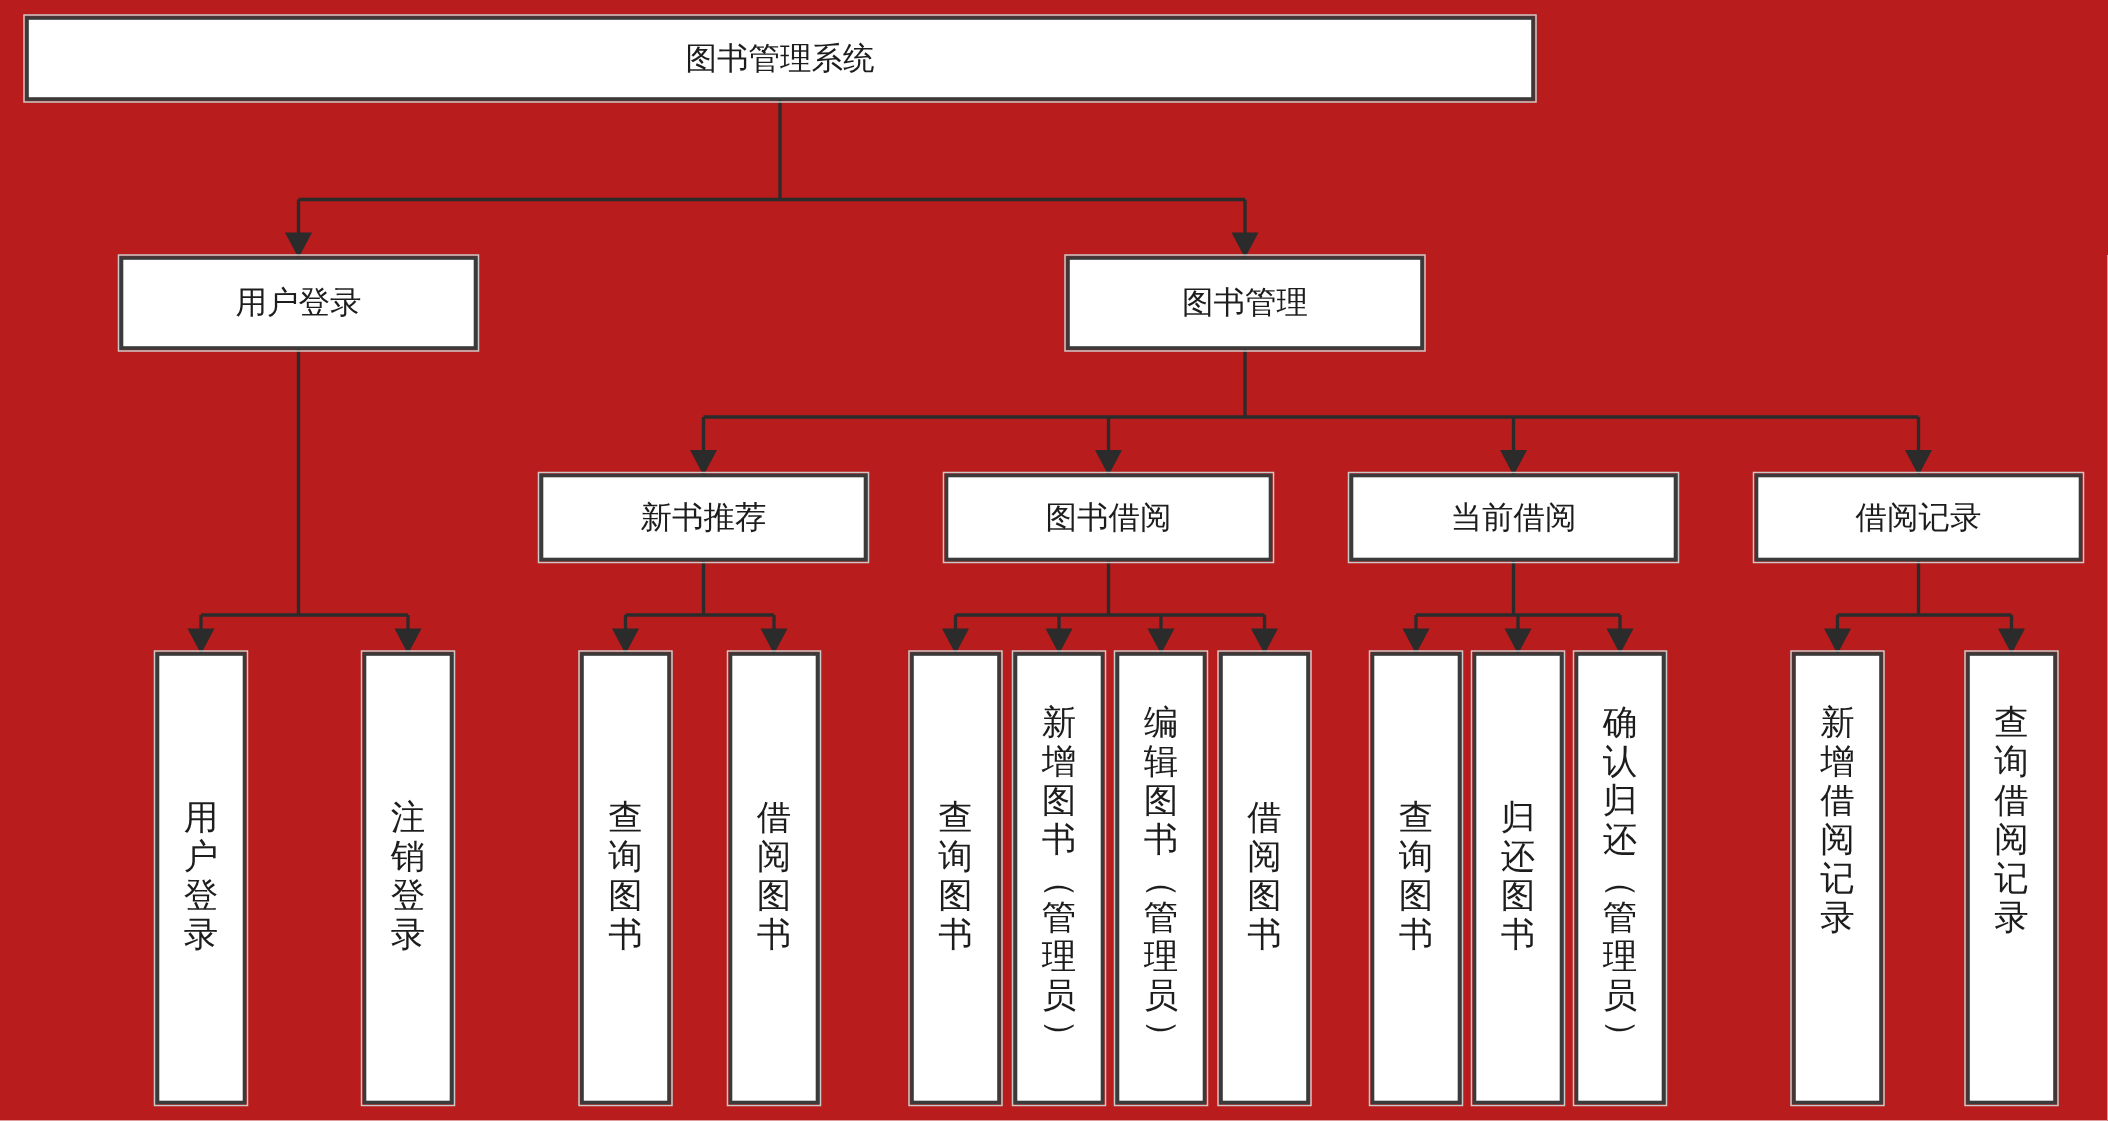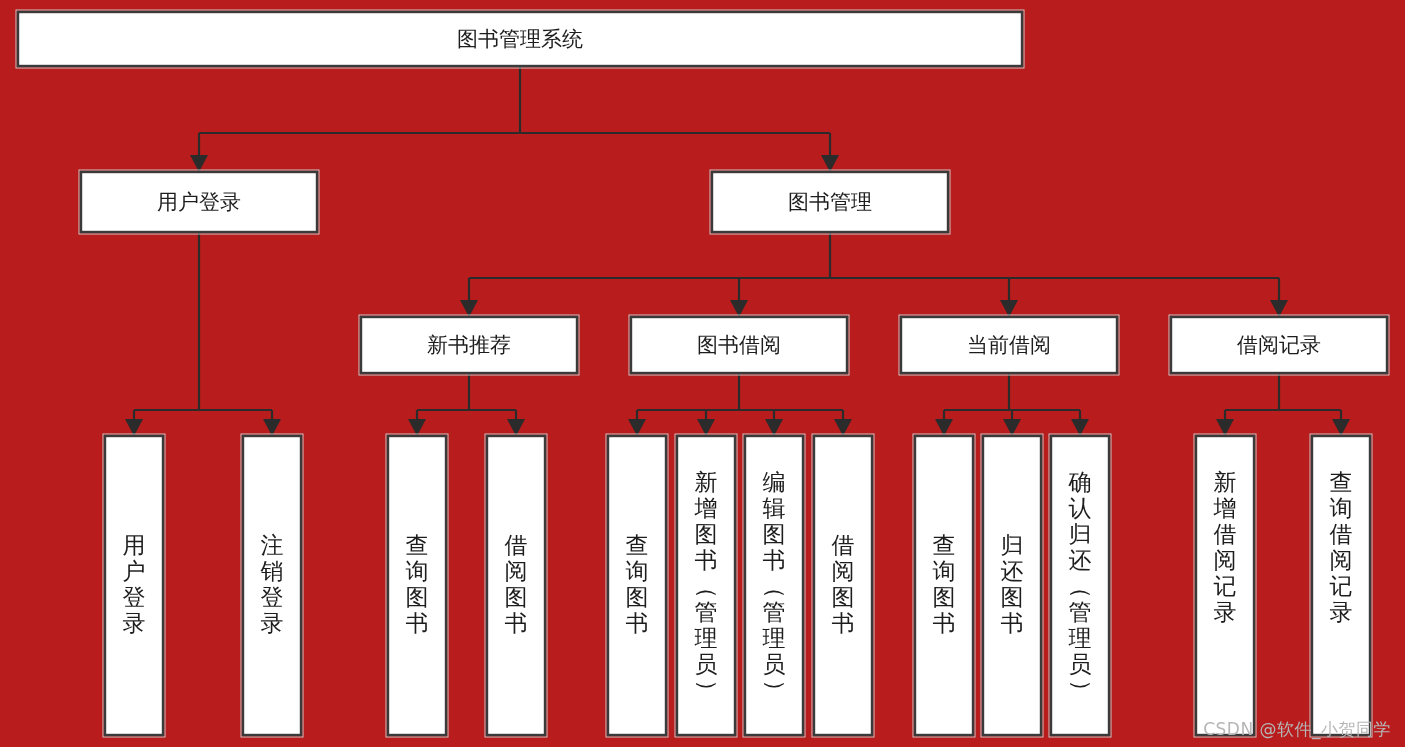--- a/index.html
+++ b/index.html
@@ -288,15 +288,14 @@
           <text x="1341" y="483" class="node-label-v-char">查</text>
           <text x="1341" y="509" class="node-label-v-char">询</text>
           <text x="1341" y="535" class="node-label-v-char">借</text>
           <text x="1341" y="561" class="node-label-v-char">阅</text>
           <text x="1341" y="587" class="node-label-v-char">记</text>
           <text x="1341" y="613" class="node-label-v-char">录</text>
         </g>
       </g>
   </svg>
 
-  <div class="watermark-text">CSDN @软件_小贺同学</div>
 
 </div>
 
 </body></html>

